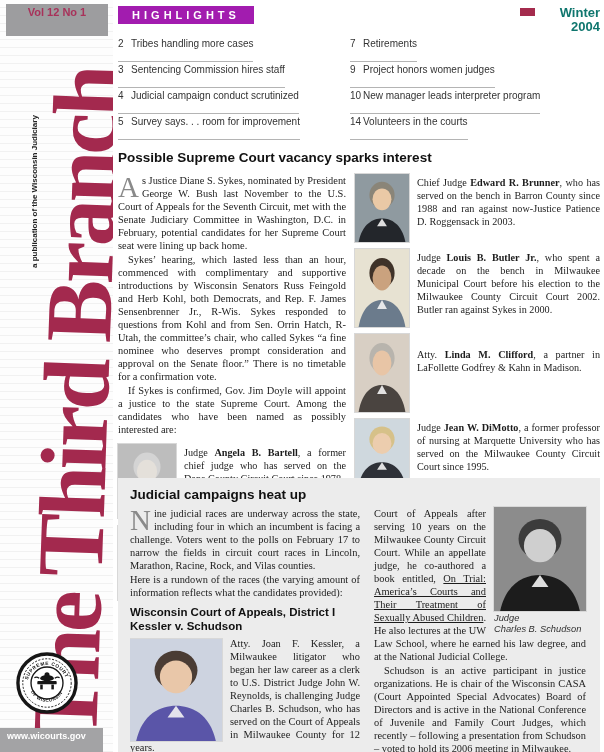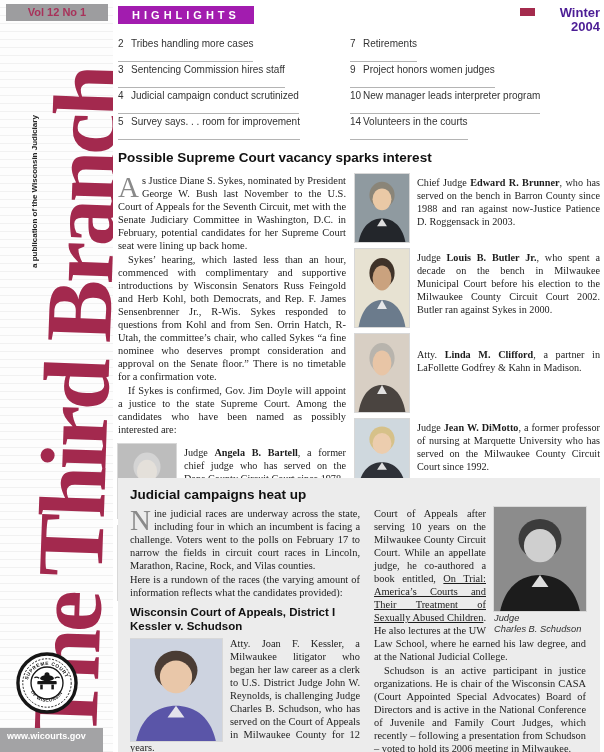--- a/index.html
+++ b/index.html
@@ -2,39 +2,39 @@
 <html><head>
 <meta charset="utf-8">
 <style>
   html,body{margin:0;padding:0;background:#fff;}
   .page{position:relative;width:604px;height:752px;background:#fff;overflow:hidden;
         font-family:"Liberation Serif",serif;color:#1c1c1c;}
 
   
   .sidebar{position:absolute;left:0;top:0;width:113px;height:752px;overflow:hidden;
            background:repeating-linear-gradient(180deg,#fdfdfd 0 7px,#f1f1f1 7px 8px);}
-  .vol-bar{position:absolute;left:6px;top:4px;width:102px;height:17px;background:#9d9d9f;
+  .vol-bar{position:absolute;left:6px;top:4px;width:102px;height:32px;background:#9d9d9f;
            color:#a8325a;font:700 11px/17px "Liberation Sans",sans-serif;text-align:center;z-index:5;}
   .masthead-title{position:absolute;left:10px;top:737px;width:745px;line-height:92px;
            transform-origin:0 0;transform:rotate(-88deg);
            font:700 94px "Liberation Serif",serif;letter-spacing:-4px;color:#a3294e;z-index:2;}
   .masthead-tagline{position:absolute;left:30px;top:268px;width:175px;transform-origin:0 0;
            transform:rotate(-90deg);font:700 8px "Liberation Sans",sans-serif;color:#222;z-index:3;}
   .seal{position:absolute;left:16px;top:652px;width:62px;height:62px;z-index:4;}
   .site-bar{position:absolute;left:0;top:728px;width:96px;height:28px;background:#a3a3a5;
            color:#fff;font:700 9px/16px "Liberation Sans",sans-serif;padding-left:7px;z-index:5;}
 
   
   .content{position:absolute;left:118px;top:0;width:482px;height:752px;}
   .head-row{position:relative;height:24px;margin-top:6px;}
   .banner{position:absolute;left:0;top:0;width:136px;height:18px;background:#a21caf;
           color:#fff;font:700 11px/18px "Liberation Sans",sans-serif;letter-spacing:4px;text-align:center;}
   .accent-square{position:absolute;left:402px;top:2px;width:15px;height:8px;background:#a42b4d;}
   .issue{position:absolute;right:0;top:0;text-align:right;
-         font:700 13px/14px "Liberation Sans",sans-serif;color:#4c1d95;}
+         font:700 13px/14px "Liberation Sans",sans-serif;color:#0f766e;}
 
   .hl-grid{display:grid;grid-template-columns:232px 250px;column-gap:0;row-gap:2px;margin-top:8px;}
   .hl-item{font:10px/11px "Liberation Sans",sans-serif;color:#333;}
   .hl-item .inner{display:inline-block;border-bottom:1px solid #b4b4b4;padding-bottom:12px;}
   .hl-num{display:inline-block;min-width:13px;}
 
   .a1-title{margin-top:10px;font:700 13.5px "Liberation Sans",sans-serif;color:#111;}
   .cols{display:flex;gap:9px;margin-top:7px;}
   .col-l{width:228px;}
   .col-r{width:245px;}
@@ -200,21 +200,21 @@
         <div class="cand">
           <div class="photo portrait" style="width:54px;height:66px">
               <svg viewBox="0 0 60 78" preserveAspectRatio="none">
                 <rect width="60" height="78" fill="#cfd8de"></rect>
                 <ellipse cx="30" cy="24" rx="14" ry="15" fill="#d6c189"></ellipse>
                 <ellipse cx="30" cy="29" rx="10.5" ry="12.5" fill="#eccdae"></ellipse>
                 <path d="M4 78 C8 57 20 51 30 51 C40 51 52 57 56 78 Z" fill="#2e3138"></path>
                 <path d="M30 51 l-5.5 9 h11 z" fill="#f3f3f3" opacity="0.9"></path>
               </svg>
             </div>
-          <p class="cand-text"><span>Judge </span><b>Jean W. DiMotto</b><span>, a former professor of nursing at Marquette University who has served on the Milwaukee County Circuit Court since 1992.</span></p>
+          <p class="cand-text"><span>Judge </span><b>Jean W. DiMotto</b><span>, a former professor of nursing at Marquette University who has served on the Milwaukee County Circuit Court since 1995.</span></p>
         </div>
         <div class="cand">
           <div class="photo portrait" style="width:54px;height:70px">
               <svg viewBox="0 0 60 78" preserveAspectRatio="none">
                 <rect width="60" height="78" fill="#cfcac2"></rect>
                 <ellipse cx="30" cy="24" rx="14" ry="15" fill="#2e2b28"></ellipse>
                 <ellipse cx="30" cy="29" rx="10.5" ry="12.5" fill="#d9c0a4"></ellipse>
                 <path d="M4 78 C8 57 20 51 30 51 C40 51 52 57 56 78 Z" fill="#26242a"></path>
                 <path d="M30 51 l-5.5 9 h11 z" fill="#f3f3f3" opacity="0.9"></path>
               </svg>

